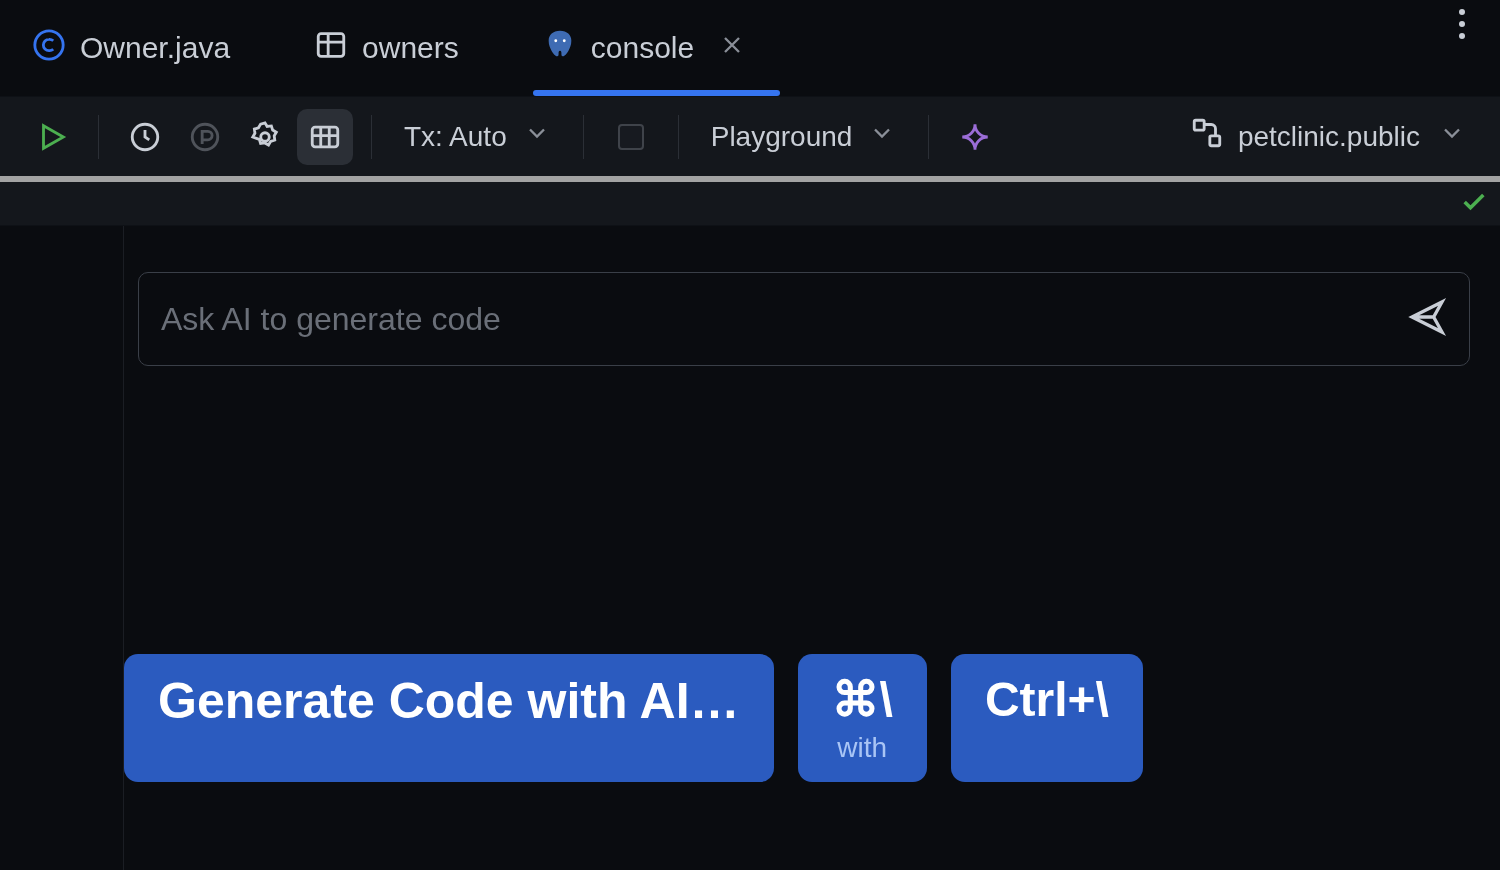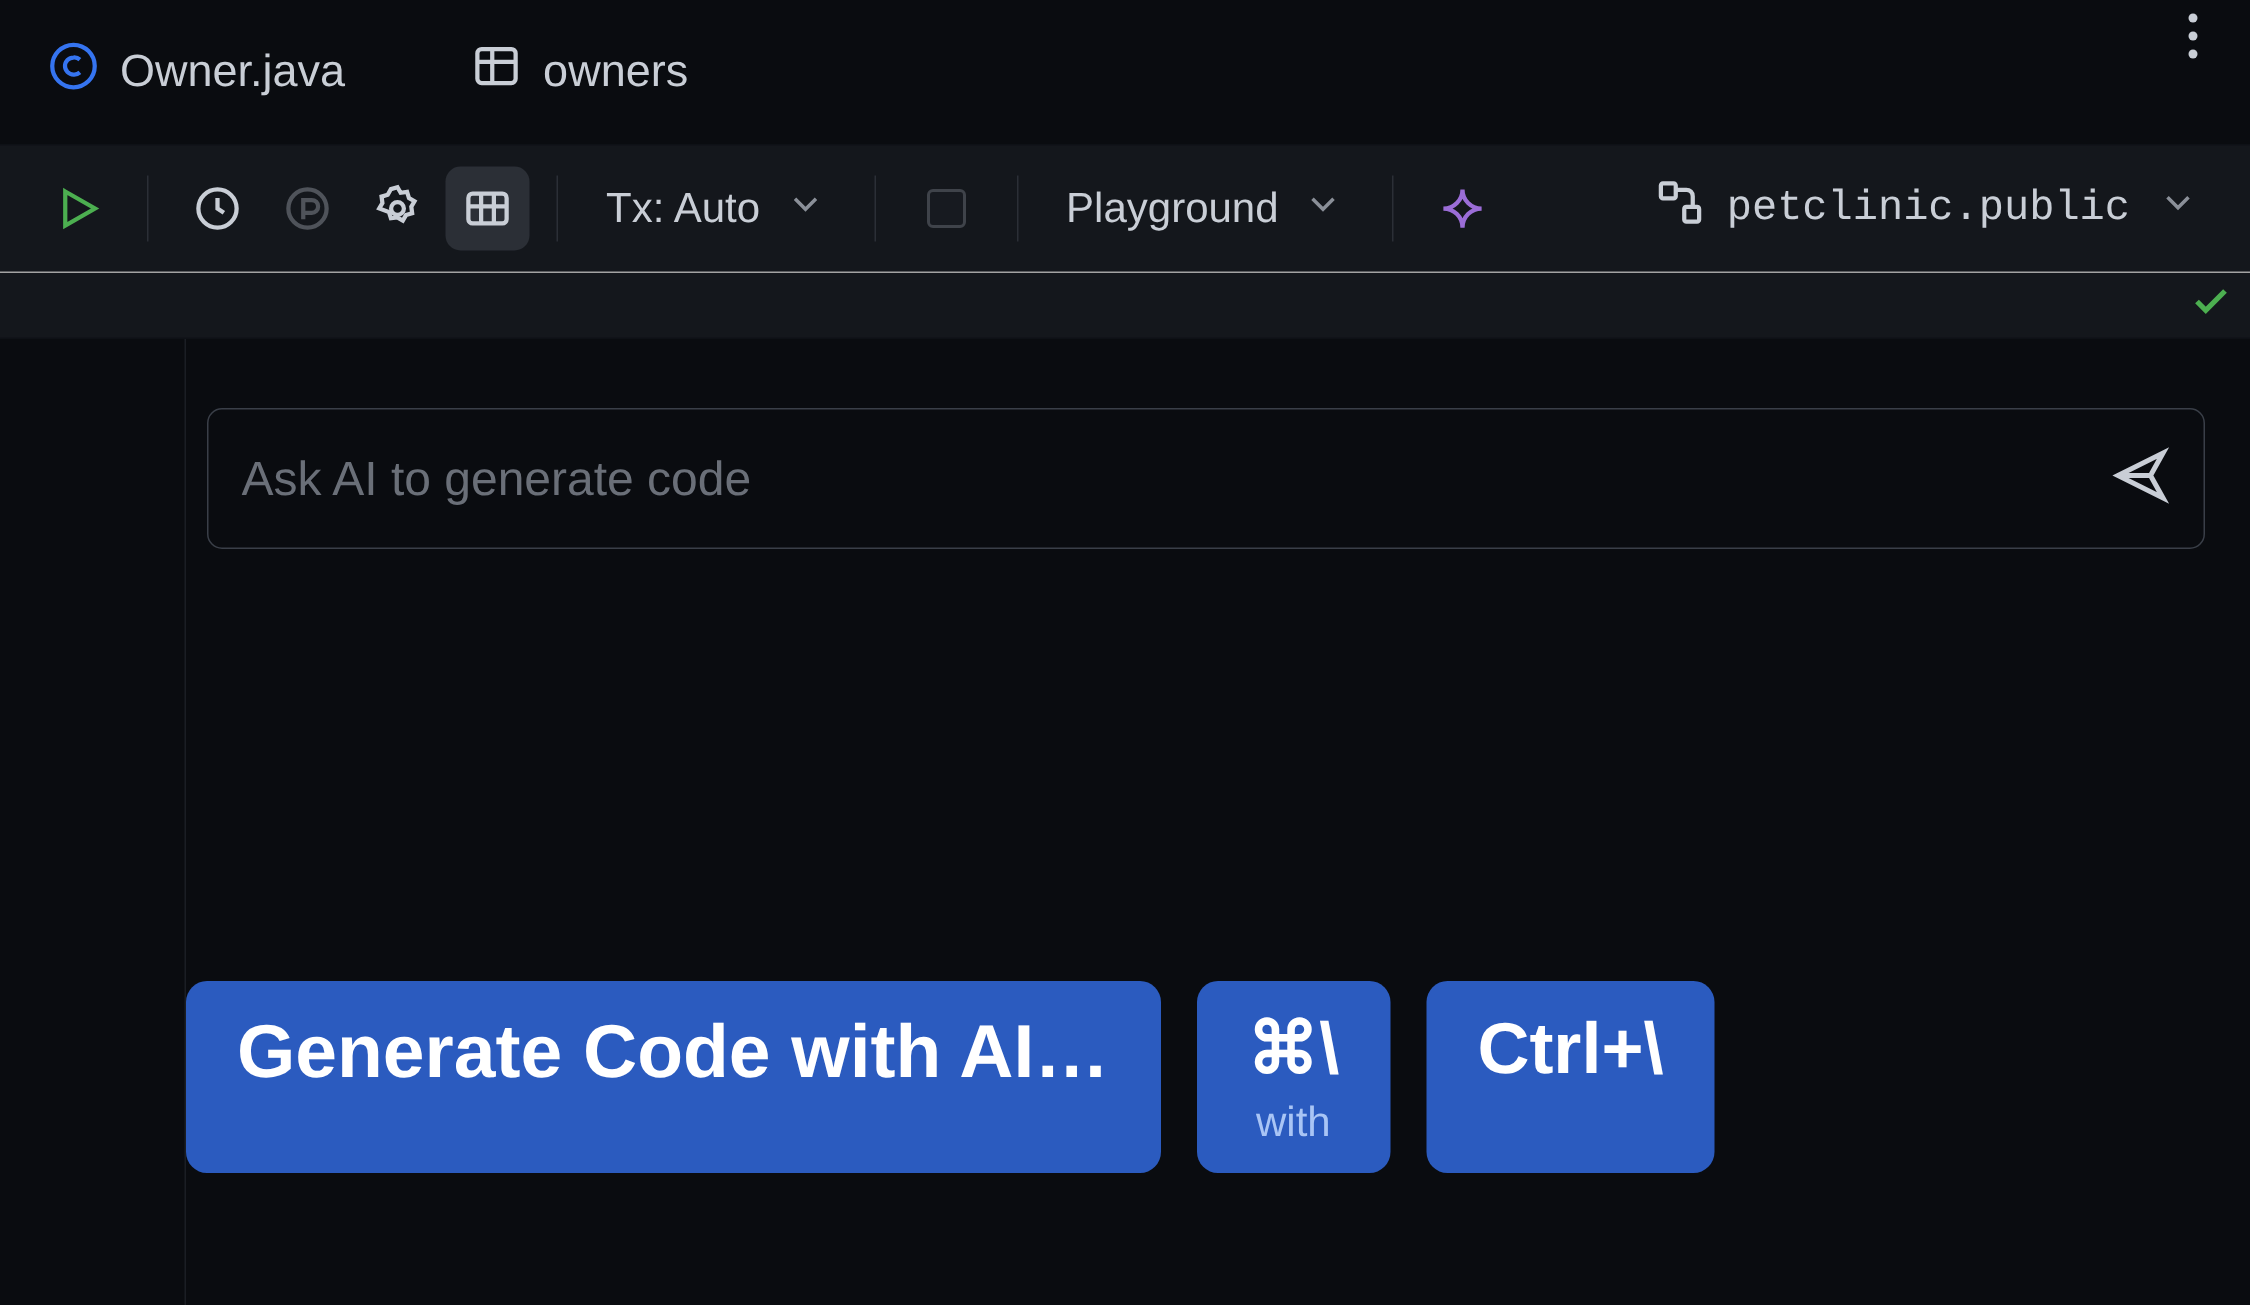--- a/index.html
+++ b/index.html
@@ -44,21 +44,21 @@
   .kebab span { width: 6px; height: 6px; background: #c9ced6; border-radius: 50%; }
 
   
   .toolbar {
     display: flex;
     align-items: center;
     height: 86px;
     padding: 0 24px;
     background: #14171c;
     border-top: 1px solid #0e1116;
-    border-bottom: 1px solid #a3a3a3;
+    border-bottom: 6px solid #a3a3a3;
     gap: 4px;
   }
   .tbtn {
     height: 56px;
     min-width: 56px;
     border-radius: 10px;
     display: flex; align-items: center; justify-content: center;
     color: #c9ced6;
     cursor: pointer;
     padding: 0 6px;
@@ -75,21 +75,21 @@
     height: 56px; border-radius: 10px; cursor: pointer;
   }
   .square {
     width: 26px; height: 26px;
     border: 2px solid #6a6f78; border-radius: 4px;
     background: #1b1e24;
     margin: 0 10px;
   }
   .toolbar .right {
     margin-left: auto;
-    display: flex; align-items: flex-end; gap: 14px; font-family: Liberation Mono, monospace;
+    display: flex; align-items: flex-end; gap: 14px;
   }
   .schema {
     display: flex; align-items: center; gap: 14px;
     font-size: 28px; color: #c9ced6; cursor: pointer;
     padding: 0 10px;
   }
 
   
   .status {
     height: 44px;
@@ -178,20 +178,35 @@
   <div class="tab" style="margin-left:40px">
     <span>
       <svg class="i" viewBox="0 0 24 24" fill="none" stroke="#c9ced6" stroke-width="2">
         <rect x="3" y="4" width="18" height="16" rx="2"></rect>
         <path d="M3 10h18M10 4v16"></path>
       </svg>
     </span>
     <span>owners</span>
   </div>
 
+  <div class="tab active" style="margin-left:40px">
+    <span>
+      <svg class="i" viewBox="0 0 24 24" fill="#3e6bb3">
+        <path d="M12 2c5 0 8 3 8 7 0 3-1 5-2 7-1 2-3 4-4 4-1 0-1-1-1-2 0-1 0-2-1-2s-1 1-1 2c0 1 0 2-1 2-1 0-3-2-4-4-1-2-2-4-2-7 0-4 3-7 8-7z"></path>
+        <circle cx="9" cy="9" r="1" fill="#fff"></circle>
+        <circle cx="15" cy="9" r="1" fill="#fff"></circle>
+      </svg>
+    </span>
+    <span>console</span>
+    <span class="close">
+      <svg class="i28" viewBox="0 0 24 24" fill="none" stroke="#8a8f98" stroke-width="2">
+        <path d="M6 6l12 12M18 6L6 18"></path>
+      </svg>
+    </span>
+  </div>
 
   <div class="more">
     <div class="kebab">
       <span></span>
         <span></span>
         <span></span>
     </div>
   </div>
 </div>
 

